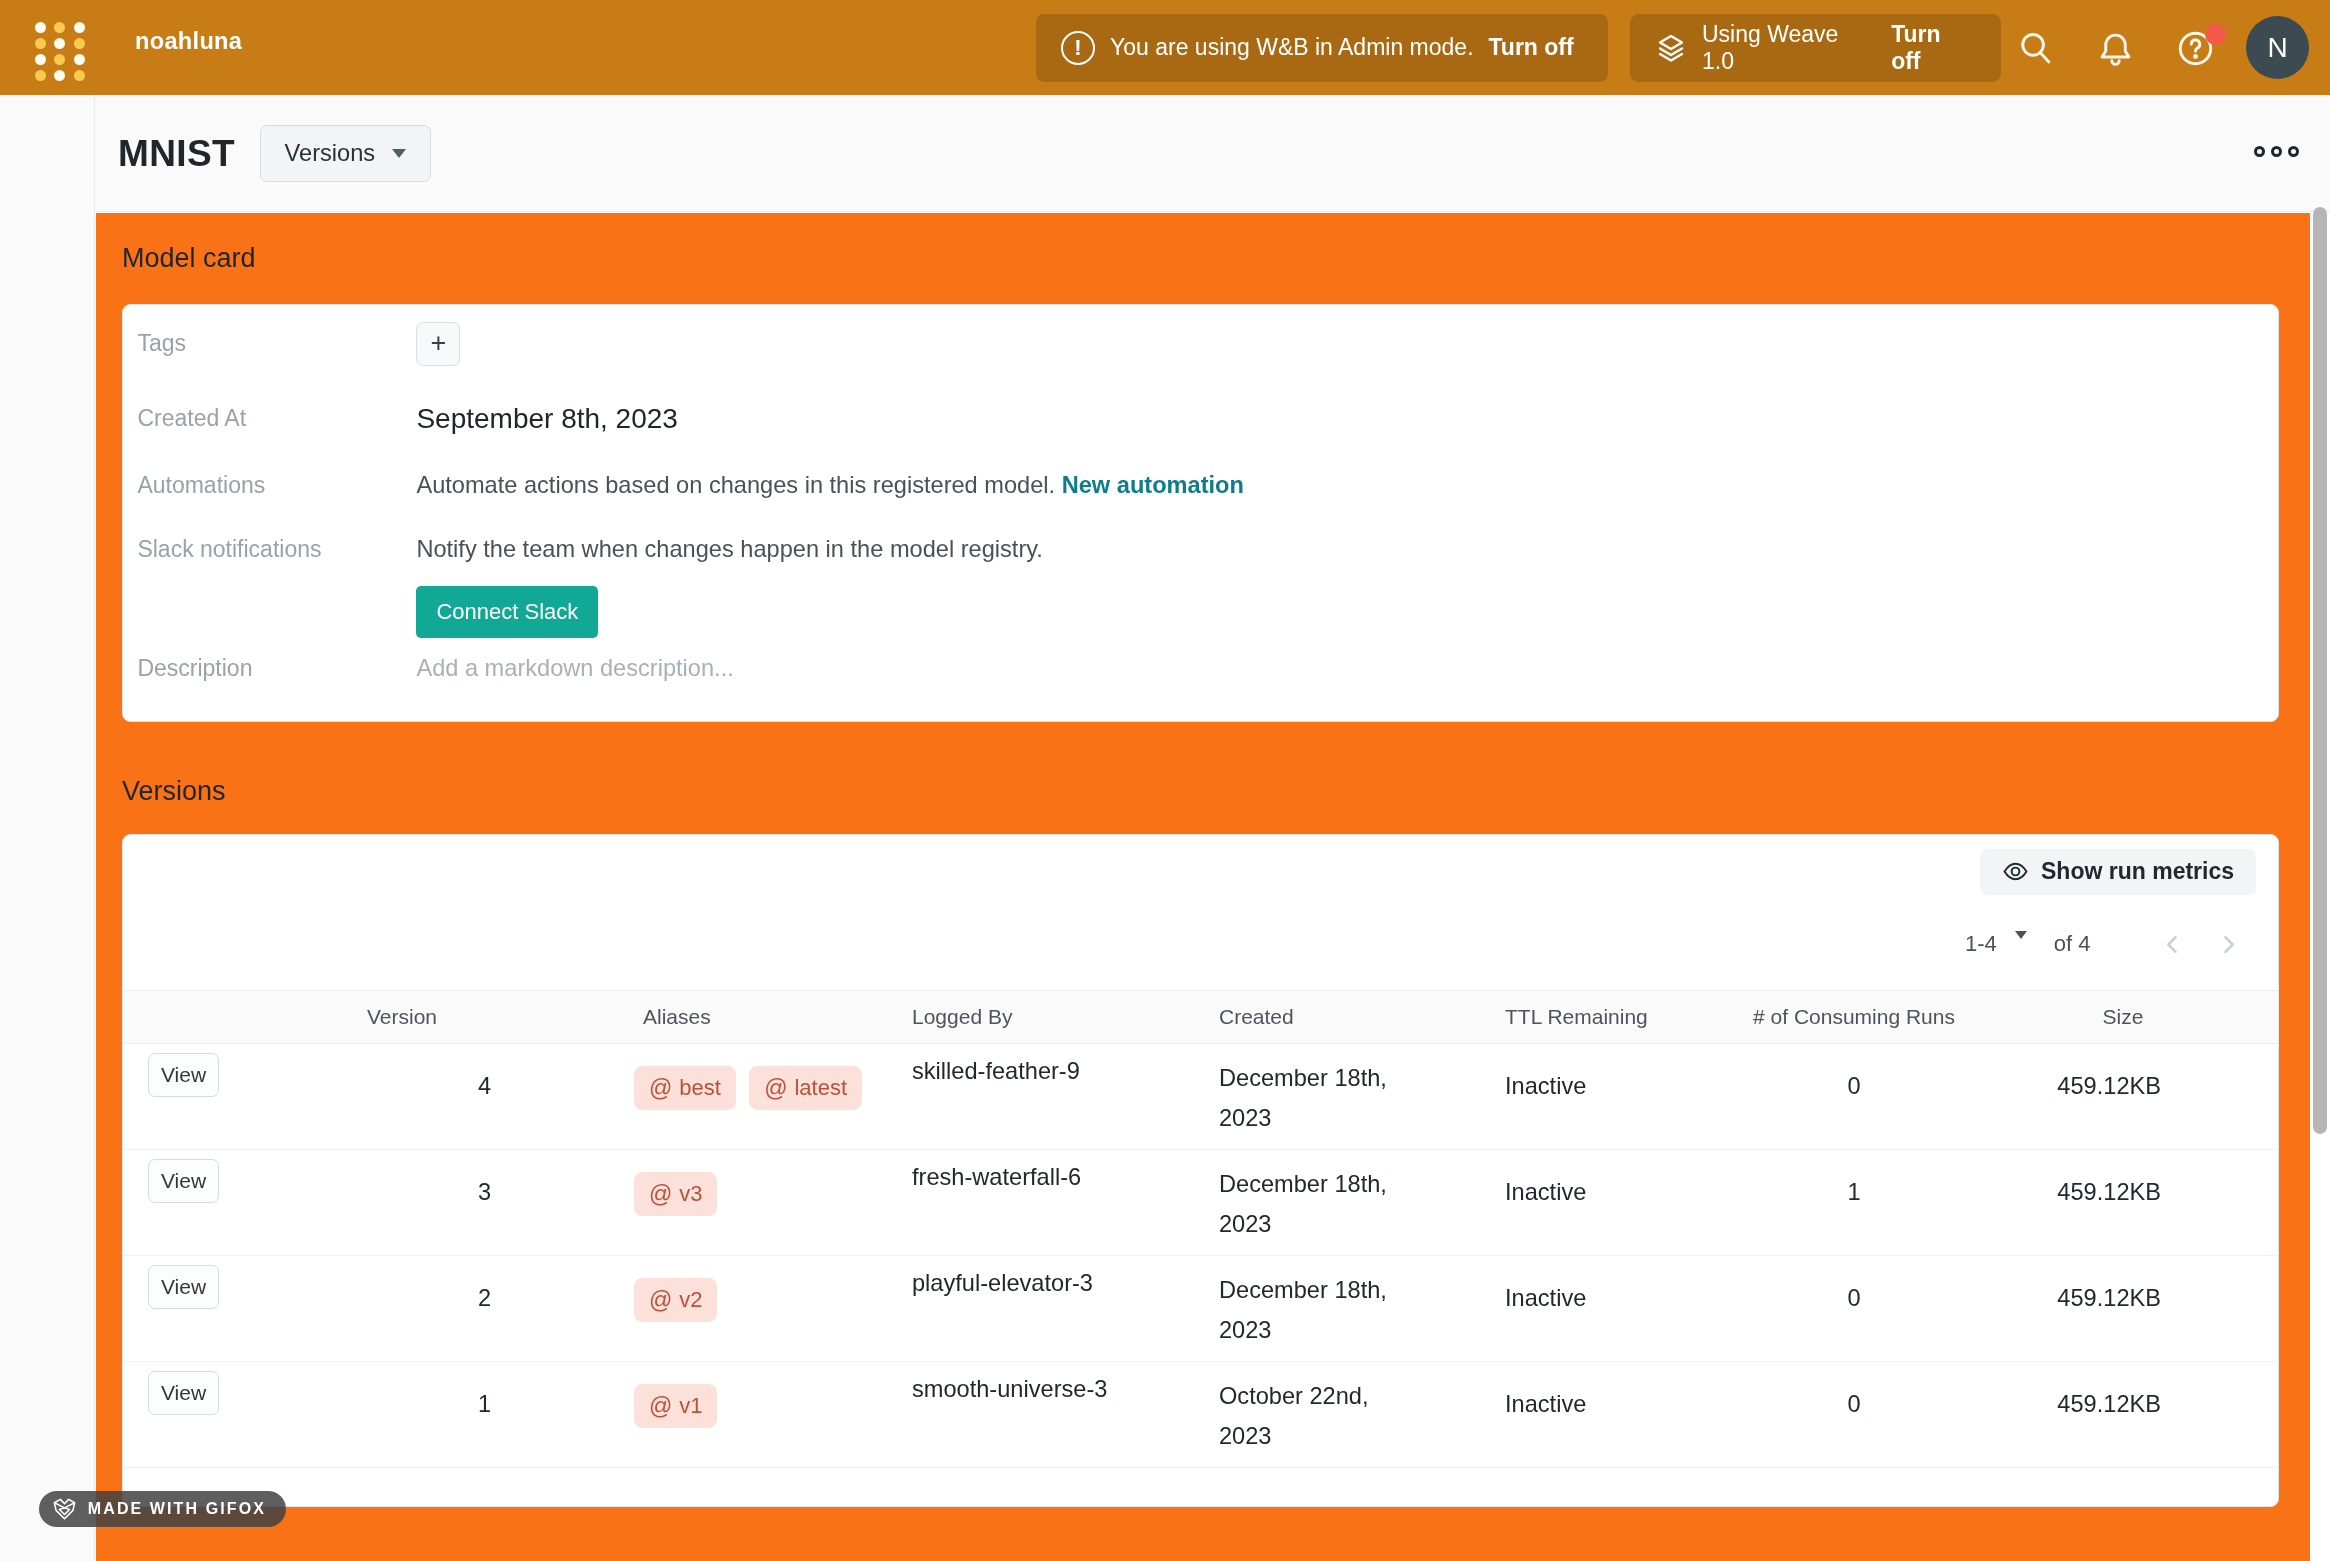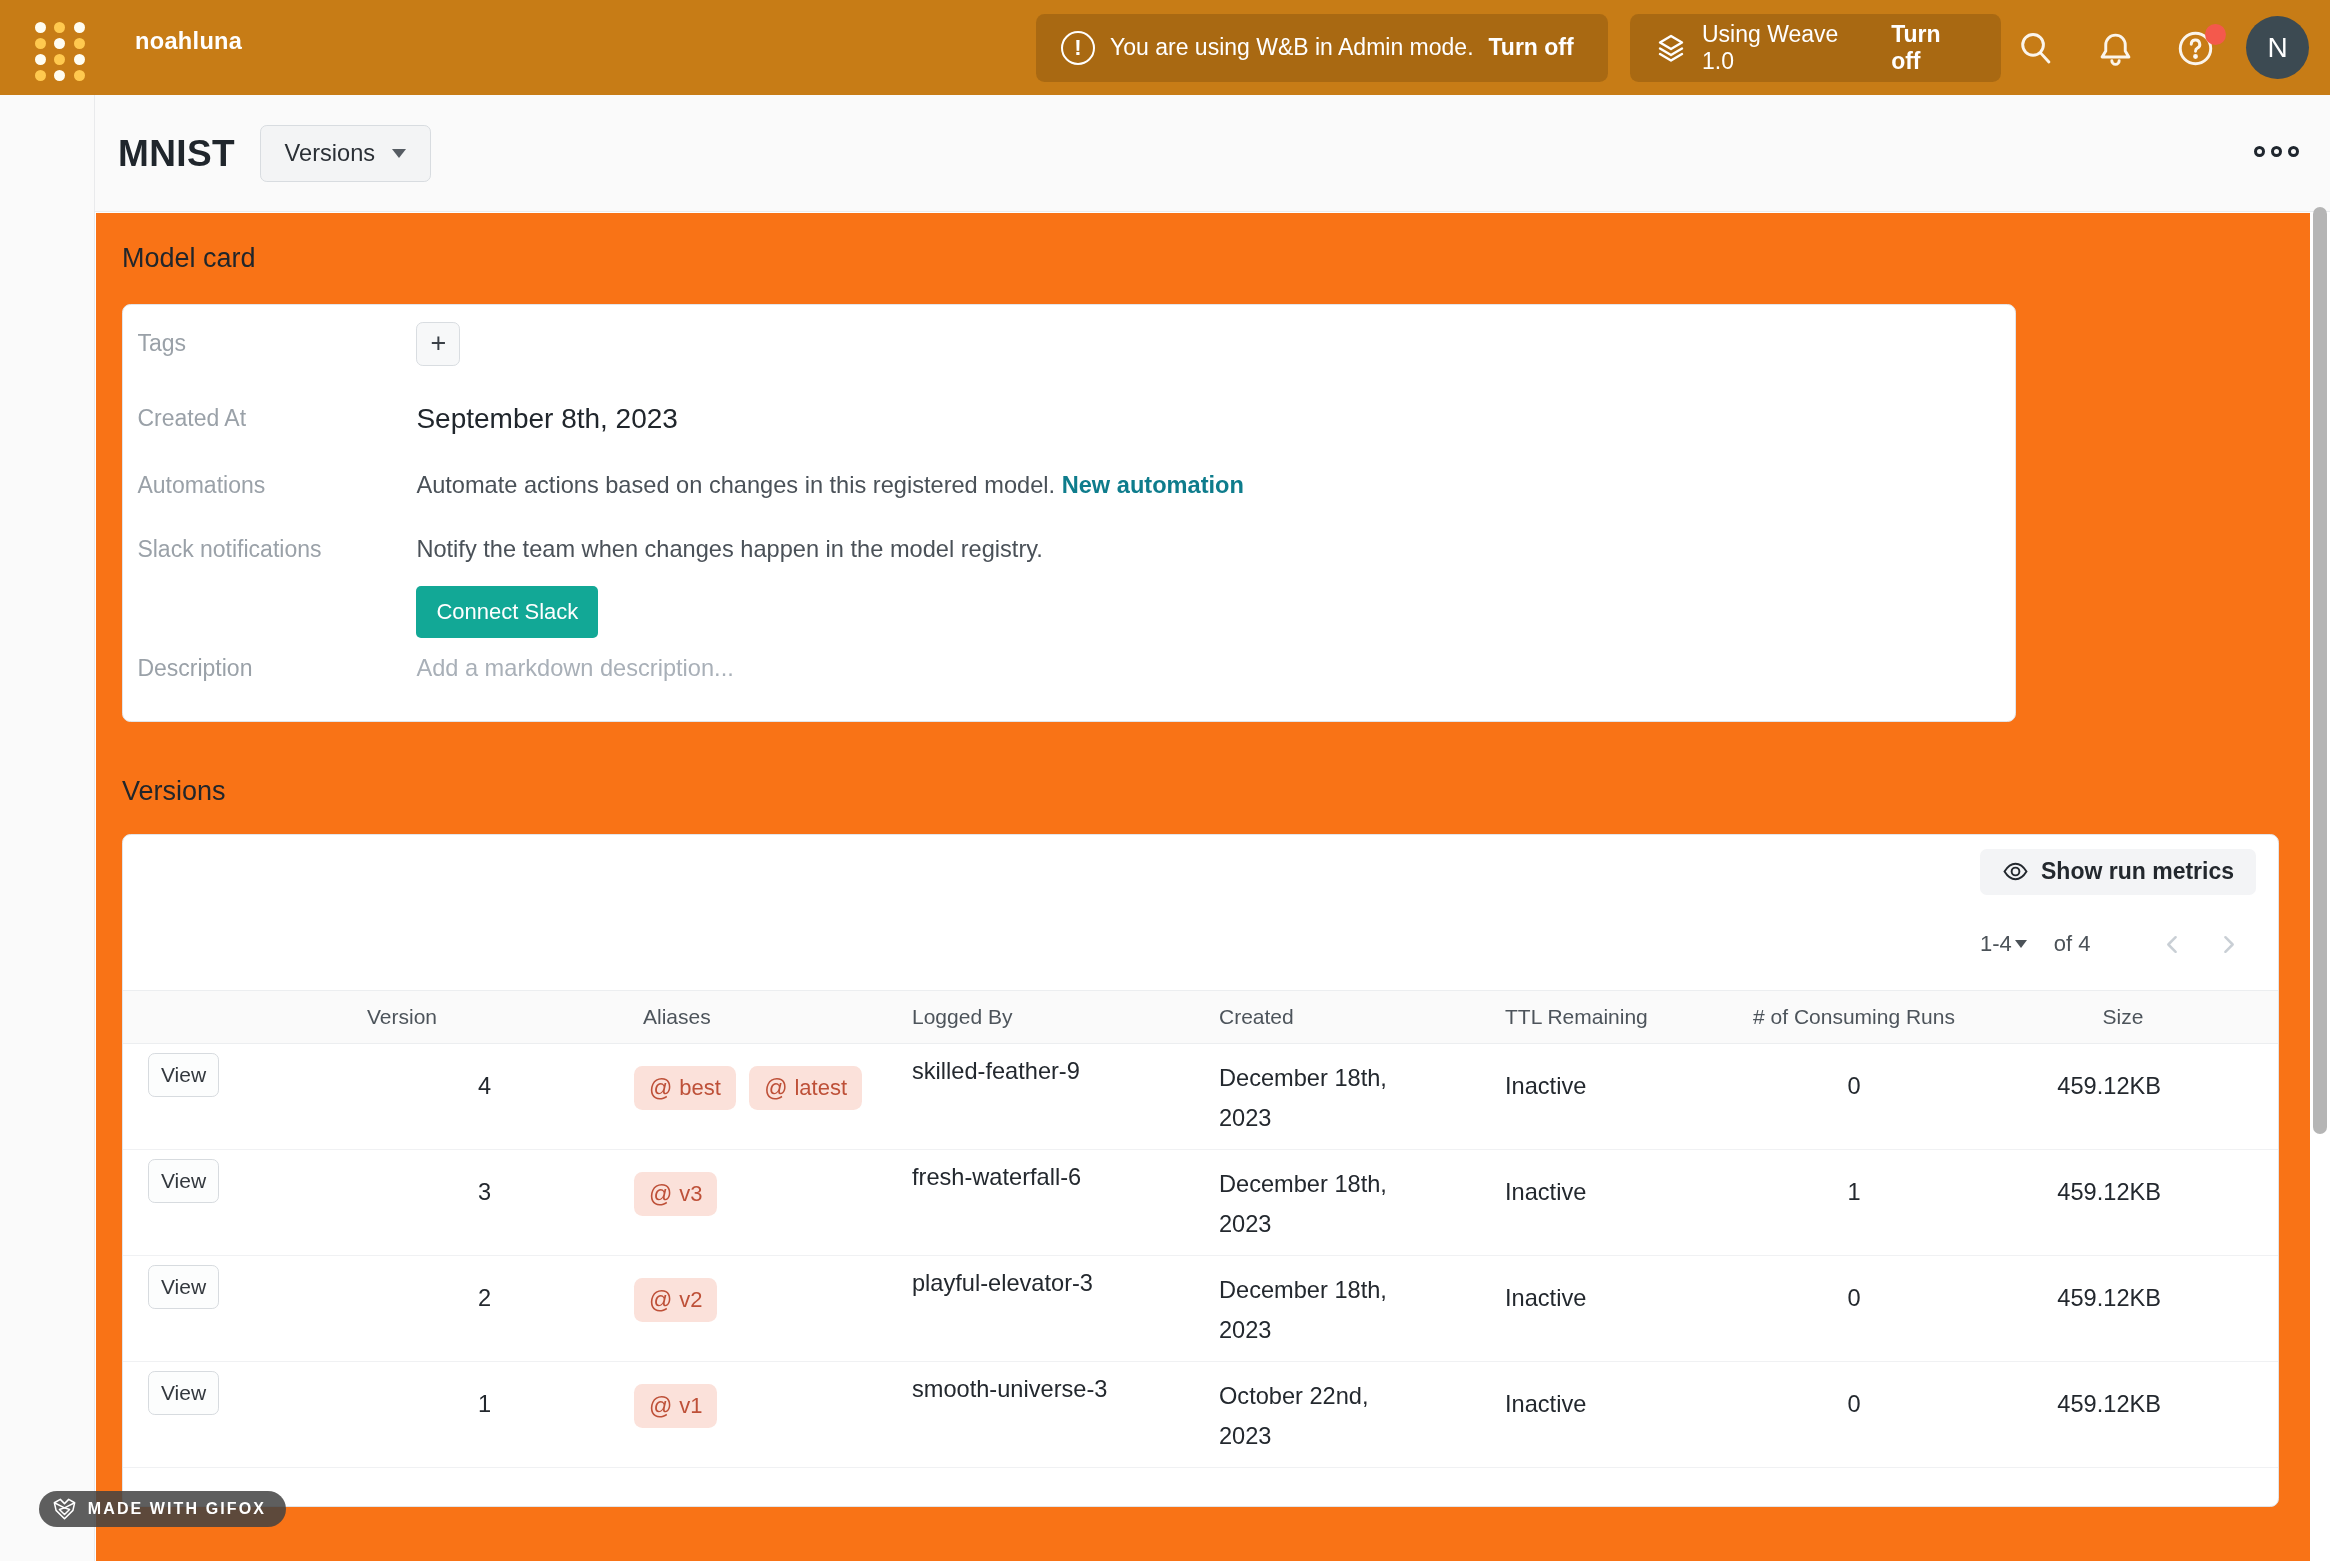--- a/index.html
+++ b/index.html
@@ -45,21 +45,21 @@
   .caret-down { width:0; height:0; border-left:7.6px solid transparent; border-right:7.6px solid transparent;
     border-top:9.3px solid #565C63; }
   .kebab { position:absolute; left:2254px; top:146px; display:flex; gap:5.9px; cursor:pointer; }
   .kebab i { width:11px; height:11px; border:3.4px solid #1F262E; border-radius:50%; display:block; }
 
   
   .content { position:absolute; left:96px; top:213px; width:2214px; height:1349px; background:#f97316; padding-left:26px; }
   .section-title { font-size:27px; font-weight:400; color:#21262B; }
   .mc-title { margin-top:30px; }
 
-  .model-card { margin-top:29.6px; width:1894px; border:0.8px solid #E2E5E9; border-radius:8.4px;
+  .model-card { margin-top:29.6px; width:2157px; border:0.8px solid #E2E5E9; border-radius:8.4px;
     padding:17px 0 39px 14.4px; background:#fff; }
   .mc-row { display:grid; grid-template-columns:279px 1fr; align-items:center; }
   .mc-label { font-size:23px; color:#9AA1A8; }
   .mc-value { font-size:28px; color:#20262C; }
   .mc-text { font-size:23.6px; color:#4A5158; }
   .mc-link { font-size:23.6px; font-weight:700; color:#0E7C8C; cursor:pointer; }
   .row-created, .row-automations, .row-slack, .row-desc { margin-top:37px; }
   .add-tag-btn { width:44px; height:44px; border:0.8px solid #D9DDE1; background:#F7F8F9; border-radius:6.8px;
     font-size:27px; color:#3A4047; display:flex; align-items:center; justify-content:center; cursor:pointer; }
   .slack-btn-row { display:grid; grid-template-columns:279px 1fr; margin-top:23.6px; }
@@ -68,21 +68,21 @@
   .placeholder { font-size:23.6px; color:#A9B0B8; }
   .row-desc { margin-top:17px; }
 
   .v-title { margin-top:54px; }
   .versions-card { position:relative; margin-top:27px; width:2157px; height:673px;
     border:0.8px solid #E2E5E9; border-radius:8.4px; background:#fff; }
   .show-metrics { position:absolute; top:13.5px; right:22px; height:46px; padding:0 22px;
     background:#F3F4F6; border:none; border-radius:6.8px; display:flex; align-items:center; gap:11.8px;
     font-size:23px; font-weight:700; color:#23282E; font-family:inherit; cursor:pointer; }
   .pager { position:absolute; top:86px; right:34px; height:46px; display:flex; align-items:center; font-size:22px; color:#4B5258; }
-  .pager .range { display:flex; align-items:center; gap:3px; cursor:pointer; }
+  .pager .range { display:flex; align-items:flex-start; gap:18px; cursor:pointer; }
   .pager .caret { width:0; height:0; border-left:6.8px solid transparent; border-right:6.8px solid transparent;
     border-top:8.4px solid #4B5258; }
   .pager .of { margin-left:27px; }
   .pg-btn { width:32px; height:32px; color:#C9CFD5; display:flex; align-items:center; justify-content:center; }
   .pg-prev { margin-left:66px; } .pg-next { margin-left:23.6px; }
 
   .vtable { position:absolute; left:0; top:155px; width:100%; }
   .t-head, .t-row { display:grid; grid-template-columns:165px 228px 371px 304px 279px 270px 228px 1fr; }
   .t-head { height:54px; background:#FAFAFA; border-top:0.8px solid #ECEEF0; border-bottom:0.8px solid #ECEEF0;
     align-items:center; font-size:21px; color:#4D545B; }

